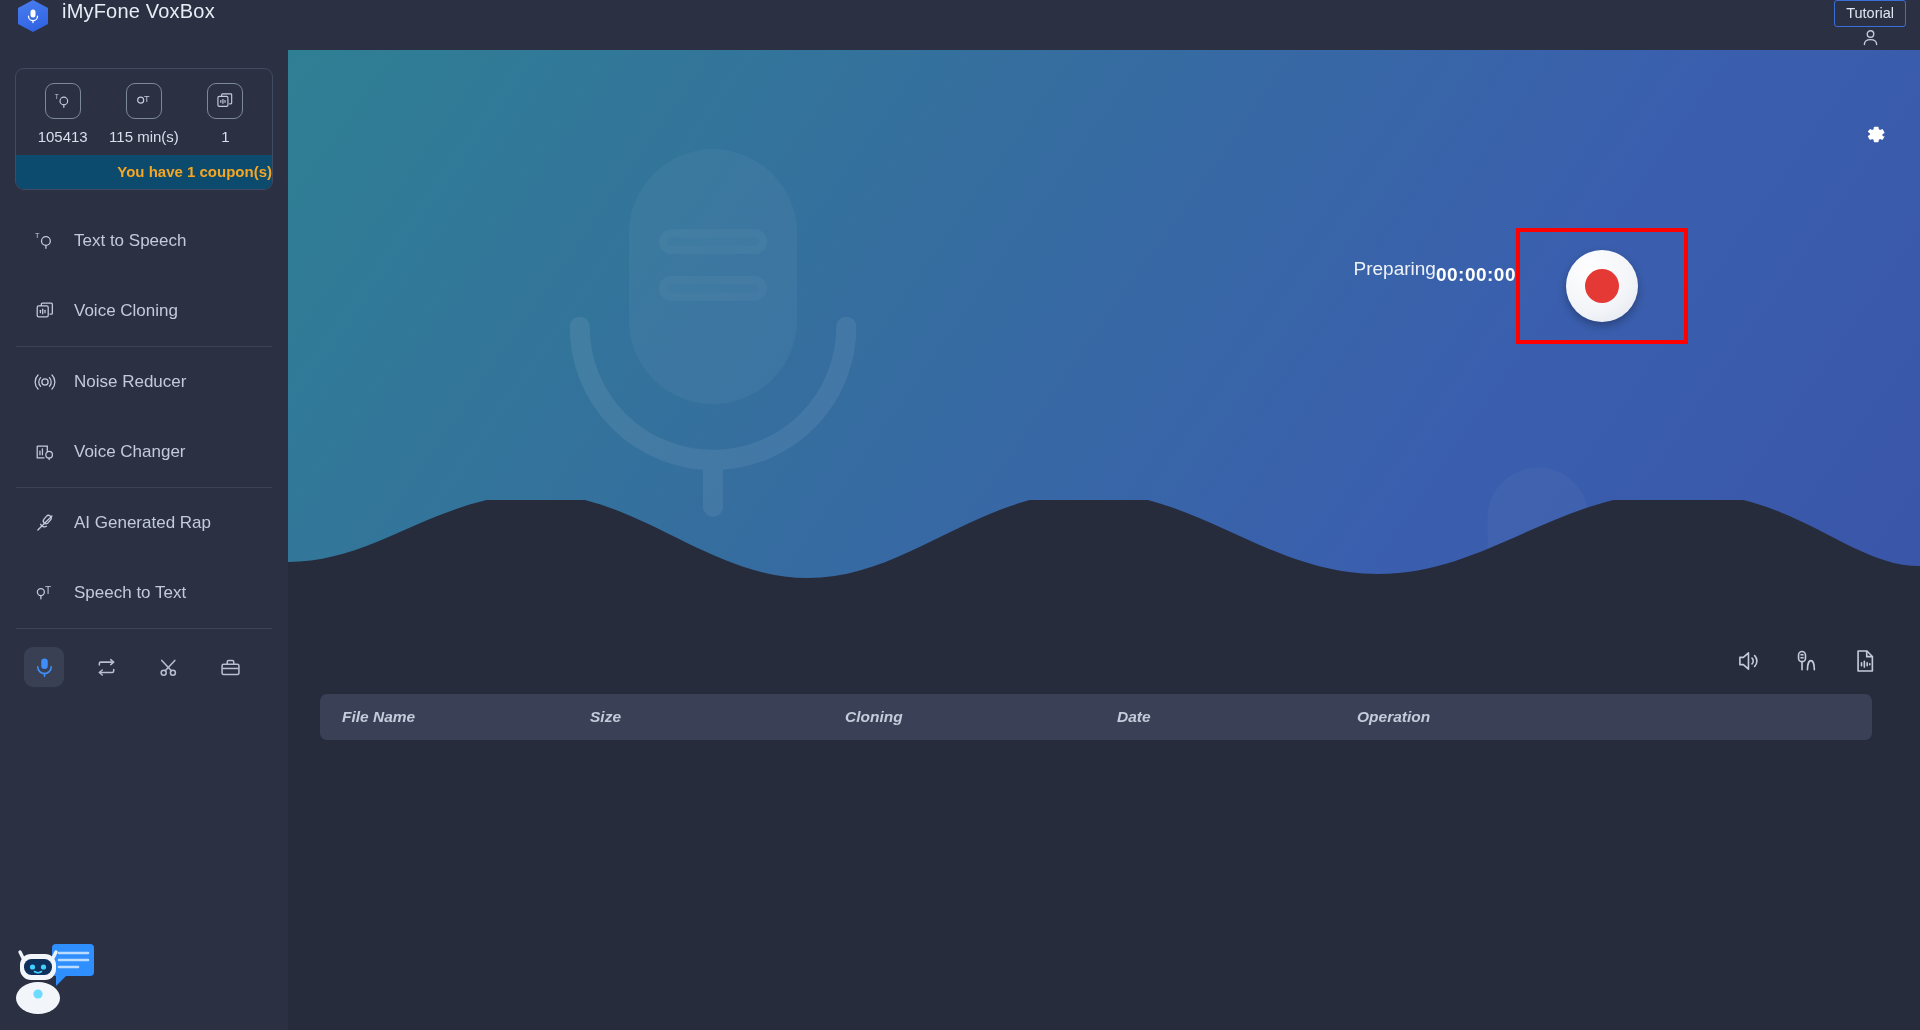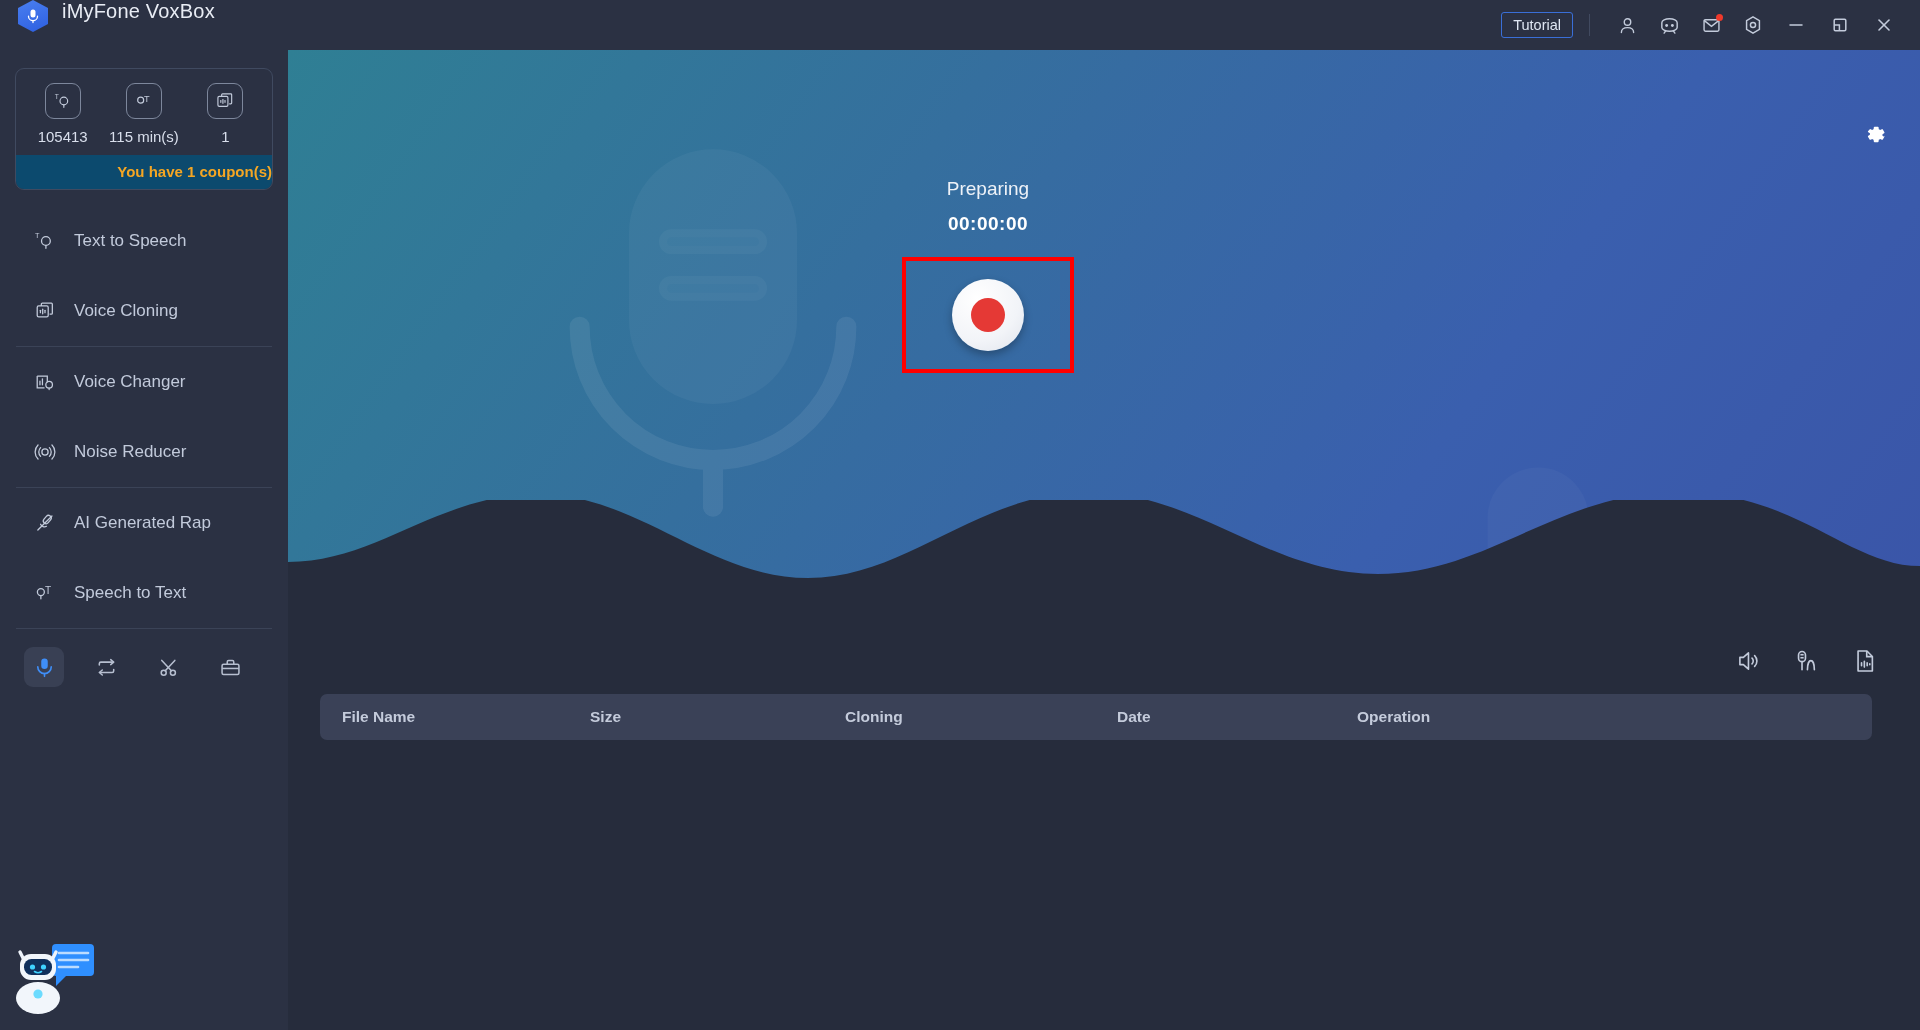--- a/index.html
+++ b/index.html
@@ -23,21 +23,21 @@
     background: linear-gradient(160deg,#4a7ff0,#2d5fe0);
     clip-path: polygon(50% 0%, 100% 25%, 100% 75%, 50% 100%, 0% 75%, 0% 25%);
     display: flex; align-items: center; justify-content: center;
   }
   .app-title {
     margin-left: 14px; color: #e8ecf4;
     font-size: 20px; letter-spacing: .2px;
   }
   .tb-right {
     margin-left: auto; display: flex; align-items: center;
-    gap: 0; padding-right: 14px;
+    gap: 0; padding-right: 14px; flex-direction: column;
   }
   .tutorial-btn {
     border: 1.5px solid #3a6fd8; color: #dfe6f2;
     font-size: 14.5px; padding: 3px 11px; border-radius: 3px;
     background: transparent; cursor: pointer; line-height: 1.3;
   }
   .tb-divider { width: 1px; height: 22px; background: #414a60; margin: 0 16px; }
   .tb-icon {
     width: 42px; height: 38px; display: flex;
     align-items: center; justify-content: center;
@@ -105,21 +105,21 @@
   }
   .hero-watermark { position: absolute; top: 70px; left: 215px; opacity: .07; }
   .hero-watermark2 { position: absolute; top: 400px; left: 1120px; opacity: .05; }
   .gear-btn {
     position: absolute; top: 68px; right: 28px;
     width: 34px; height: 34px; display: flex;
     align-items: center; justify-content: center; cursor: pointer;
   }
   .rec-panel {
     position: absolute; left: 0; top: 0; width: 1400px; height: 450px;
-    display: flex; flex-direction: column; align-items: center; justify-content: center;
+    display: flex; flex-direction: row; align-items: center; justify-content: flex-end;
   }
   .rec-status { color: #eef2f8; font-size: 19px; margin-bottom: 13px; }
   .rec-timer { color: #ffffff; font-size: 19px; font-weight: bold; letter-spacing: .5px; }
   .rec-box {
     margin-top: 22px; width: 172px; height: 116px;
     border: 4px solid #ff0000;
     display: flex; align-items: center; justify-content: center;
   }
   .rec-btn {
     width: 72px; height: 72px; border-radius: 50%;
@@ -137,21 +137,21 @@
   }
   .list-tools {
     display: flex; justify-content: flex-end; align-items: center;
     gap: 32px; padding: 10px 42px 0 0; height: 52px;
   }
   .list-tool { cursor: pointer; display: flex; align-items: center; }
   .table-head {
     margin: 12px 48px 0 32px; height: 46px;
     background: #3a4157; border-radius: 7px;
     display: flex; align-items: center; color: #c4cbdb;
-    font-size: 15.5px; font-weight: bold;
+    font-size: 15.5px; font-weight: bold; font-style: italic;
   }
   .th { flex: 0 0 auto; }
   .th-file { width: 270px; padding-left: 22px; }
   .th-size { width: 255px; }
   .th-dur  { width: 272px; }
   .th-date { width: 240px; }
   .th-op   { width: 240px; }
 </style>
 </head>
 <body>
@@ -287,40 +287,40 @@
           </svg>
       </span>
       <span class="nav-label">Voice Cloning</span>
     </div>
 
     <div class="nav-sep"></div>
 
     <div class="nav-item">
       <span class="nav-icon">
         <svg width="22" height="22" viewBox="0 0 24 24" fill="none" stroke="#c3cbdb" stroke-width="1.4">
+            <circle cx="12" cy="12" r="3.4"></circle>
+            <path d="M7.2 7.2a6.8 6.8 0 0 0 0 9.6M16.8 7.2a6.8 6.8 0 0 1 0 9.6" stroke-linecap="round"></path>
+            <path d="M4.4 4.4a10.7 10.7 0 0 0 0 15.2M19.6 4.4a10.7 10.7 0 0 1 0 15.2" stroke-linecap="round"></path>
+          </svg>
+      </span>
+      <span class="nav-label">Noise Reducer</span>
+    </div>
+
+    <div class="nav-item">
+      <span class="nav-icon">
+        <svg width="22" height="22" viewBox="0 0 24 24" fill="none" stroke="#c3cbdb" stroke-width="1.4">
             <path d="M3.5 5.5h11v7"></path>
             <path d="M3.5 5.5v13h8"></path>
             <line x1="6.5" y1="15" x2="6.5" y2="11" stroke-linecap="round"></line>
             <line x1="9.2" y1="15" x2="9.2" y2="8.5" stroke-linecap="round"></line>
             <circle cx="16.5" cy="15" r="3.6"></circle>
             <path d="M16.5 18.6v1.6" stroke-linecap="round"></path>
           </svg>
       </span>
       <span class="nav-label">Voice Changer</span>
-    </div>
-
-    <div class="nav-item">
-      <span class="nav-icon">
-        <svg width="22" height="22" viewBox="0 0 24 24" fill="none" stroke="#c3cbdb" stroke-width="1.4">
-            <circle cx="12" cy="12" r="3.4"></circle>
-            <path d="M7.2 7.2a6.8 6.8 0 0 0 0 9.6M16.8 7.2a6.8 6.8 0 0 1 0 9.6" stroke-linecap="round"></path>
-            <path d="M4.4 4.4a10.7 10.7 0 0 0 0 15.2M19.6 4.4a10.7 10.7 0 0 1 0 15.2" stroke-linecap="round"></path>
-          </svg>
-      </span>
-      <span class="nav-label">Noise Reducer</span>
     </div>
 
     <div class="nav-sep"></div>
 
     <div class="nav-item">
       <span class="nav-icon">
         <svg width="22" height="22" viewBox="0 0 24 24" fill="none" stroke="#c3cbdb" stroke-width="1.4">
             <rect x="11.5" y="3.2" width="6" height="10" rx="3" transform="rotate(40 14.5 8.2)"></rect>
             <path d="M7.2 13.4a4.6 4.6 0 0 0 6.4 2.2" stroke-linecap="round"></path>
             <line x1="4.2" y1="19.6" x2="19.6" y2="4.4" stroke-linecap="round"></line>

